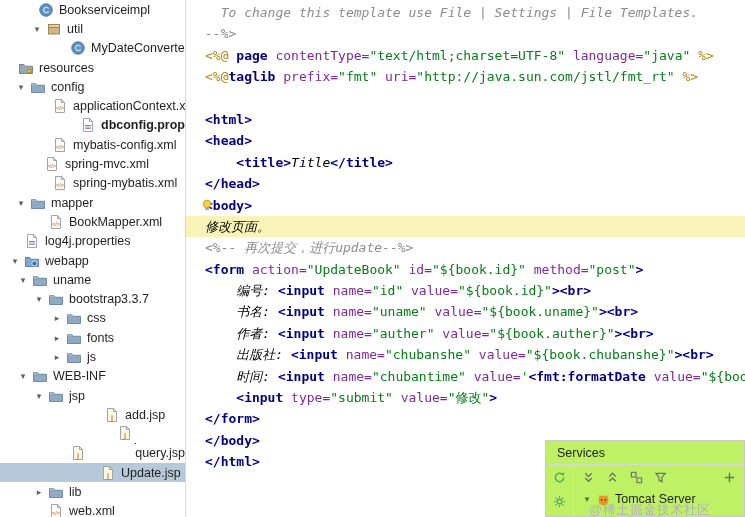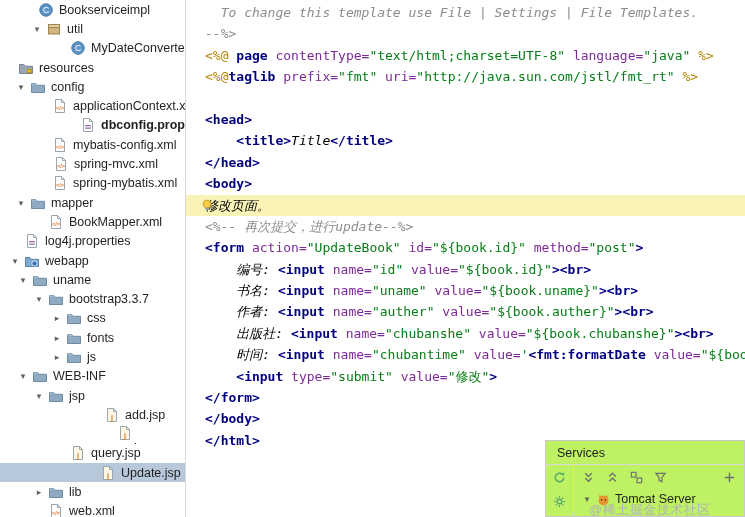--- a/index.html
+++ b/index.html
@@ -129,21 +129,21 @@
     <div class="tree-row" style="padding-left: 52px;">
       <span class="tree-icon">
         <svg viewBox="0 0 16 16">
           <path d="M3.5 1.5h6l3 3v10h-9z" fill="#fff" stroke="#9aa5ae"></path>
           <path d="M9.5 1.5v3h3" fill="none" stroke="#9aa5ae"></path>
           <text x="8" y="12" font-size="5.5" fill="#e07a2e" text-anchor="middle" font-weight="bold">&lt;/&gt;</text>
         </svg>
       </span>
       <span class="tree-label">mybatis-config.xml</span>
     </div>
-    <div class="tree-row" style="padding-left: 53px;">
+    <div class="tree-row" style="padding-left: 32px; margin-left: 12px;">
       <span class="tree-icon">
         <svg viewBox="0 0 16 16">
           <path d="M3.5 1.5h6l3 3v10h-9z" fill="#fff" stroke="#9aa5ae"></path>
           <path d="M9.5 1.5v3h3" fill="none" stroke="#9aa5ae"></path>
           <text x="8" y="12" font-size="5.5" fill="#e07a2e" text-anchor="middle" font-weight="bold">&lt;/&gt;</text>
         </svg>
       </span>
       <span class="tree-label">spring-mvc.xml</span>
     </div>
     <div class="tree-row" style="padding-left: 52px;">
@@ -280,21 +280,21 @@
     <div class="tree-row" style="padding-left: 70px; flex-direction: column;">
       <span class="tree-icon">
         <svg viewBox="0 0 16 16">
           <path d="M3.5 1.5h6l3 3v10h-9z" fill="#fdf6e3" stroke="#9aa5ae"></path>
           <path d="M9.5 1.5v3h3" fill="none" stroke="#9aa5ae"></path>
           <text x="8" y="12.5" font-size="7" fill="#d3741f" text-anchor="middle" font-weight="bold">j</text>
         </svg>
       </span>
       <span class="tree-label">error.jsp</span>
     </div>
-    <div class="tree-row" style="padding-left: 70px;">
+    <div class="tree-row" style="padding-left: 70px; justify-content: space-between;">
       <span class="tree-icon">
         <svg viewBox="0 0 16 16">
           <path d="M3.5 1.5h6l3 3v10h-9z" fill="#fdf6e3" stroke="#9aa5ae"></path>
           <path d="M9.5 1.5v3h3" fill="none" stroke="#9aa5ae"></path>
           <text x="8" y="12.5" font-size="7" fill="#d3741f" text-anchor="middle" font-weight="bold">j</text>
         </svg>
       </span>
       <span class="tree-label">query.jsp</span>
     </div>
     <div class="tree-row selected" style="padding-left: 100px;">
@@ -330,20 +330,21 @@
   </div>
 
 <div class="splitter"></div>
 
 <div class="editor">
     <div class="code-line"><span class="seg-cm">  To change this template use File | Settings | File Templates.</span></div>
     <div class="code-line"><span class="seg-cm">--%&gt;</span></div>
     <div class="code-line"><span class="seg-dir">&lt;%@ </span><span class="seg-tag">page </span><span class="seg-attr">contentType=</span><span class="seg-str">"text/html;charset=UTF-8"</span><span class="seg-pl"> </span><span class="seg-attr">language=</span><span class="seg-str">"java"</span><span class="seg-pl"> </span><span class="seg-dir">%&gt;</span></div>
     <div class="code-line"><span class="seg-dir">&lt;%@</span><span class="seg-tag">taglib </span><span class="seg-attr">prefix=</span><span class="seg-str">"fmt"</span><span class="seg-pl"> </span><span class="seg-attr">uri=</span><span class="seg-str">"http://java.sun.com/jstl/fmt_rt"</span><span class="seg-pl"> </span><span class="seg-dir">%&gt;</span></div>
     <div class="code-line"></div>
+    <div class="code-line"><span class="seg-tag">&lt;html&gt;</span></div>
     <div class="code-line"><span class="seg-tag">&lt;head&gt;</span></div>
     <div class="code-line"><span class="seg-pl">    </span><span class="seg-tag">&lt;title&gt;</span><span class="seg-pl">Title</span><span class="seg-tag">&lt;/title&gt;</span></div>
     <div class="code-line"><span class="seg-tag">&lt;/head&gt;</span></div>
     <div class="code-line"><span class="seg-tag">&lt;body&gt;</span></div>
     <div class="code-line hl"><span class="seg-pl">修改页面。</span></div>
     <div class="code-line"><span class="seg-cm">&lt;%-- 再次提交，进行update--%&gt;</span></div>
     <div class="code-line"><span class="seg-tag">&lt;form </span><span class="seg-attr">action=</span><span class="seg-str">"UpdateBook"</span><span class="seg-pl"> </span><span class="seg-attr">id=</span><span class="seg-str">"${book.id}"</span><span class="seg-pl"> </span><span class="seg-attr">method=</span><span class="seg-str">"post"</span><span class="seg-tag">&gt;</span></div>
     <div class="code-line"><span class="seg-pl">    编号: </span><span class="seg-tag">&lt;input </span><span class="seg-attr">name=</span><span class="seg-str">"id"</span><span class="seg-pl"> </span><span class="seg-attr">value=</span><span class="seg-str">"${book.id}"</span><span class="seg-tag">&gt;</span><span class="seg-tag">&lt;br&gt;</span></div>
     <div class="code-line"><span class="seg-pl">    书名: </span><span class="seg-tag">&lt;input </span><span class="seg-attr">name=</span><span class="seg-str">"uname"</span><span class="seg-pl"> </span><span class="seg-attr">value=</span><span class="seg-str">"${book.uname}"</span><span class="seg-tag">&gt;</span><span class="seg-tag">&lt;br&gt;</span></div>
     <div class="code-line"><span class="seg-pl">    作者: </span><span class="seg-tag">&lt;input </span><span class="seg-attr">name=</span><span class="seg-str">"auther"</span><span class="seg-pl"> </span><span class="seg-attr">value=</span><span class="seg-str">"${book.auther}"</span><span class="seg-tag">&gt;</span><span class="seg-tag">&lt;br&gt;</span></div>

